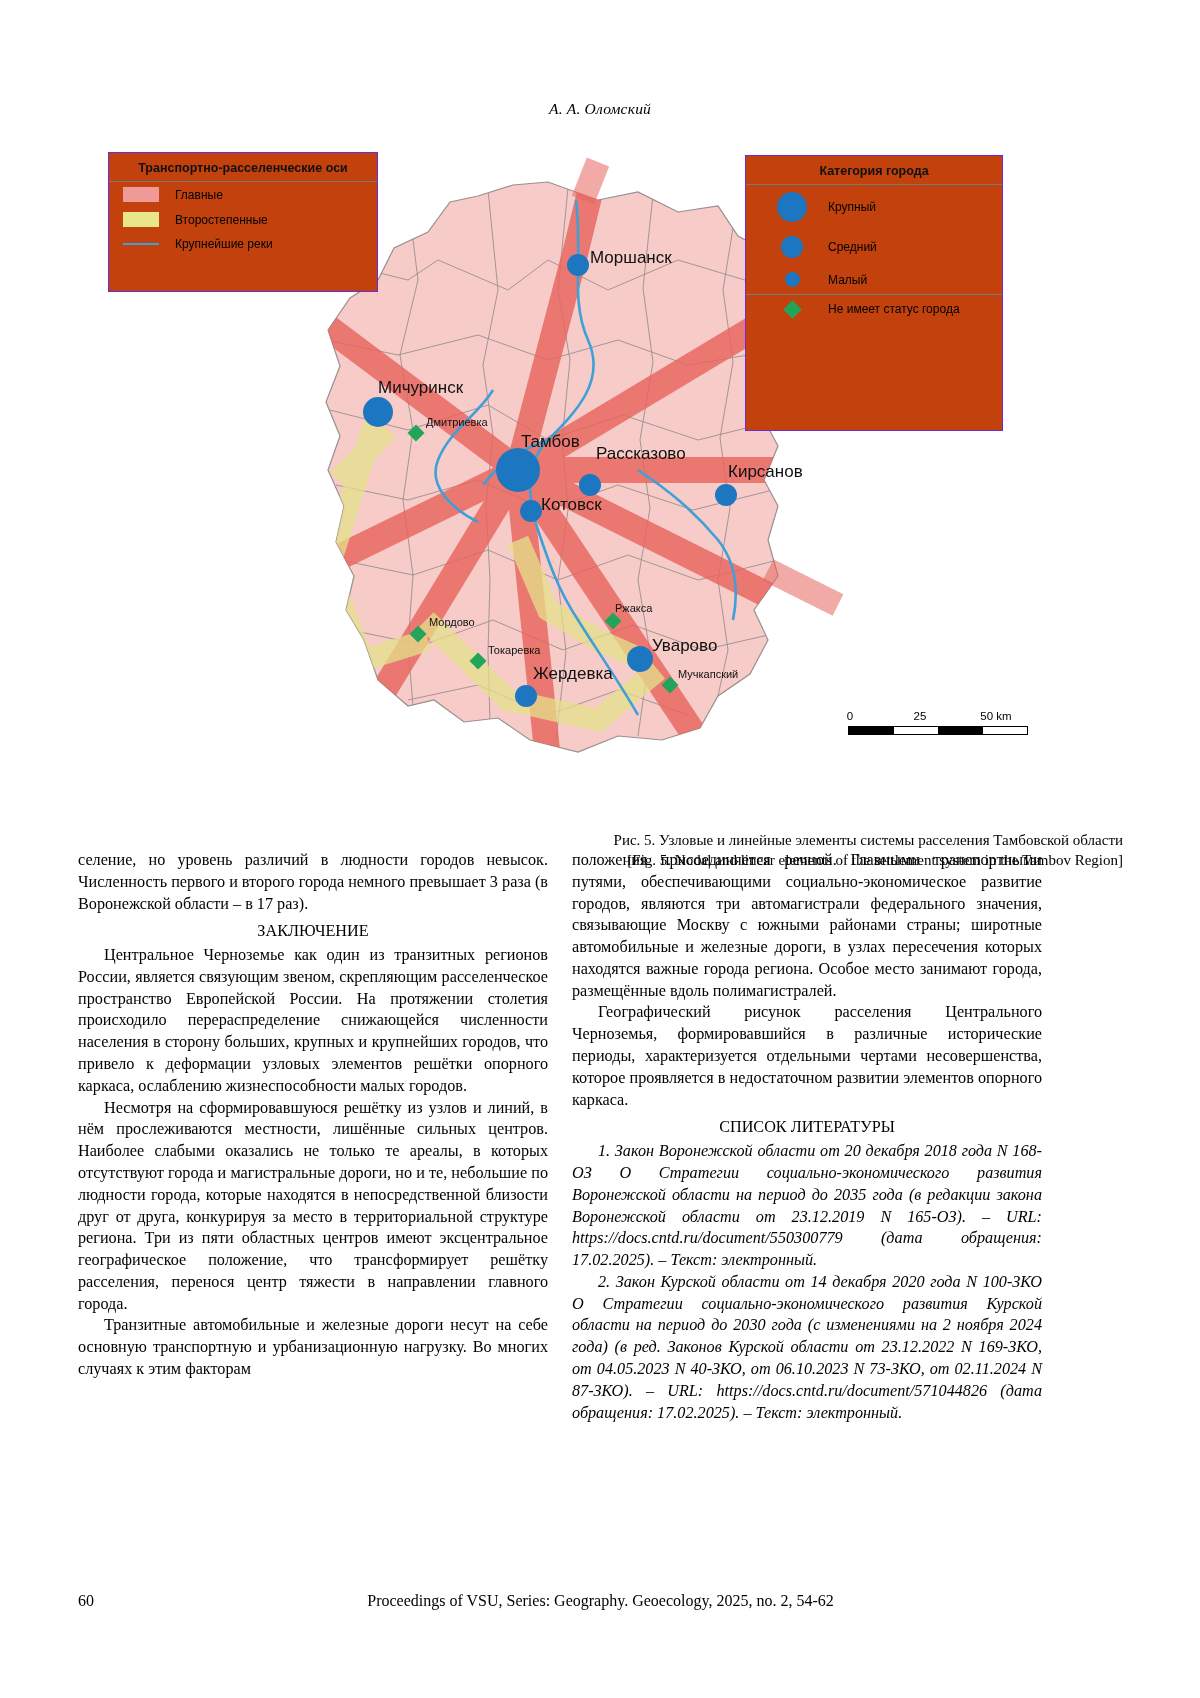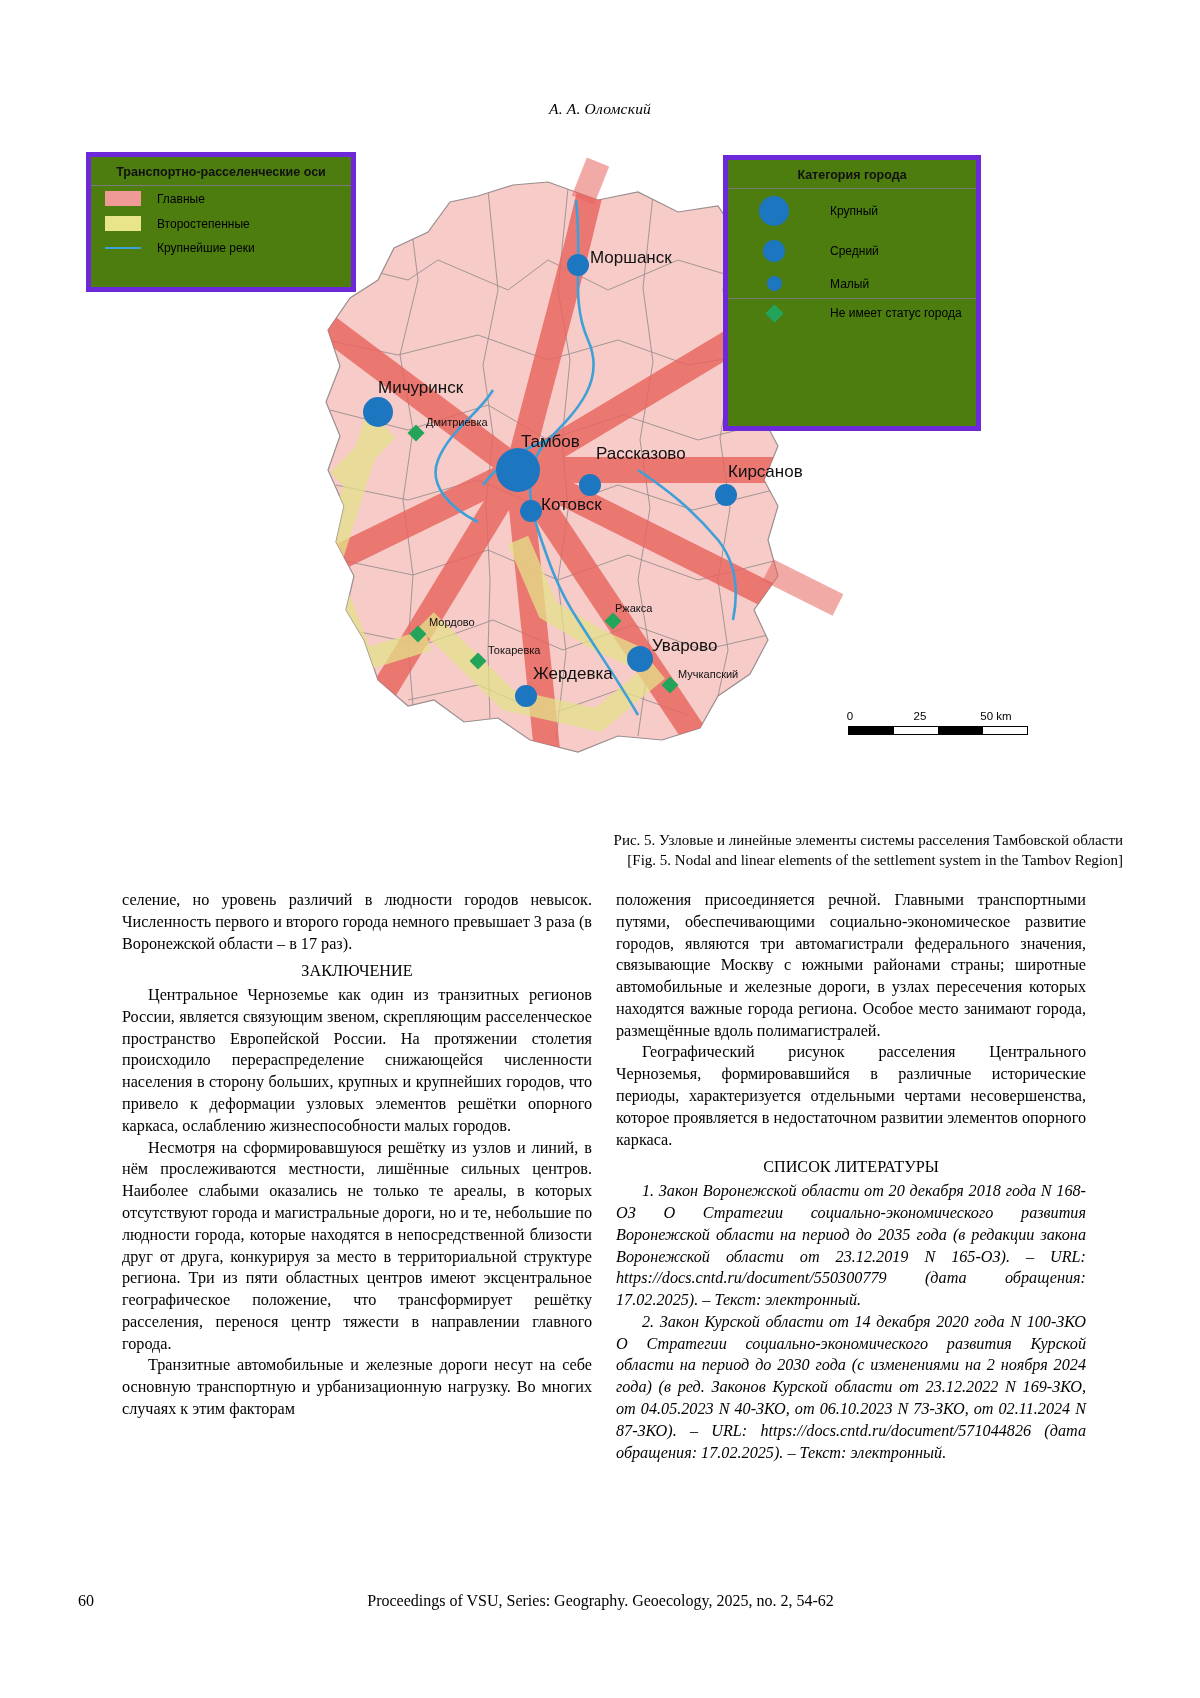--- a/index.html
+++ b/index.html
@@ -45,23 +45,24 @@
   .map-wrap {
     position: absolute;
     left: 0; top: 0;
     width: 1045px;
     height: 640px;
   }
 
   
   .legend-box {
     position: absolute;
-    background: #4d7c0f;
-    border: 5px solid #6d28d9;
+    background: #c2410c;
+    border: 1px solid #6d28d9;
     box-sizing: border-box;
+    margin-left: 22px;
   }
   .legend-left {
     left: 8px;
     top: 12px;
     width: 270px;
     height: 140px;
   }
   .legend-right {
     left: 645px;
     top: 15px;
@@ -96,21 +97,20 @@
     flex: 0 0 auto;
   }
   .legend-row .swatch.line {
     height: 0;
     border-top: 2.2px solid #3fa0d8;
   }
   .legend-left .legend-row { padding-top: 5px; padding-bottom: 5px;}
 
   .legend-right .legend-row {
     padding: 7px 0 7px 10px;
-    gap: 20px;
   }
   .legend-right .circ-cell {
     width: 72px;
     display: flex;
     justify-content: center;
     align-items: center;
     flex: 0 0 auto;
   }
   .circ {
     border-radius: 50%;
@@ -169,28 +169,27 @@
     top: 830px;
     width: 1045px;
     text-align: right;
     font-size: 15px;
     line-height: 1.35;
   }
 
   
   .col {
     position: absolute;
-    top: 890px;
+    top: 850px;
     width: 470px;
     font-size: 16.2px;
     line-height: 1.345;
     text-align: justify;
     text-justify: inter-word;
     hyphens: manual;
-    margin-left: 44px;
   }
   .col-left { left: 78px; }
   .col-right { left: 572px; }
   .col p {
     margin: 0;
     text-indent: 26px;
   }
   .col p.noindent { text-indent: 0; }
   .col h3 {
     margin: 6px 0 2px 0;

